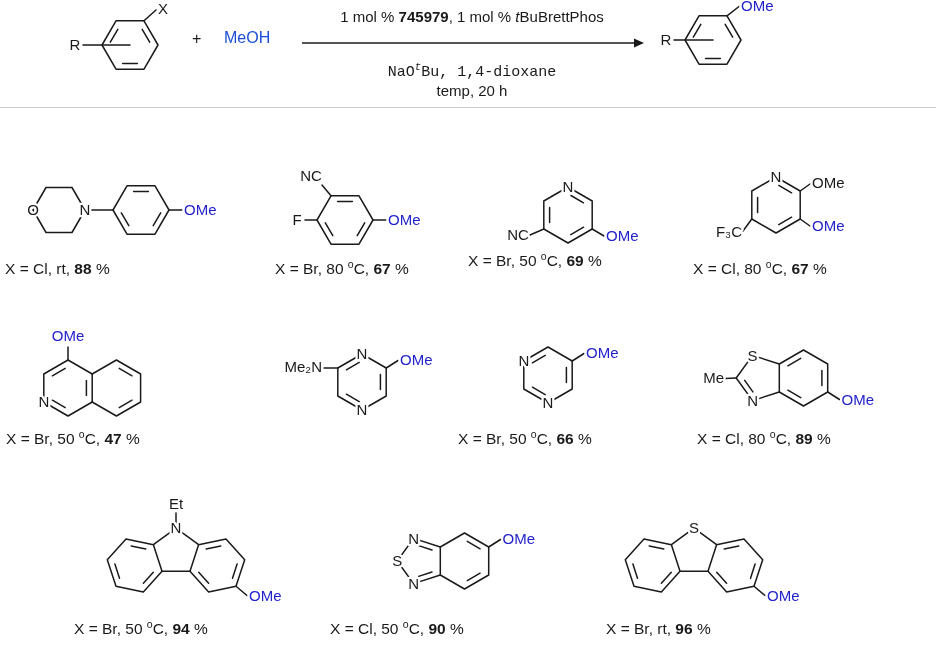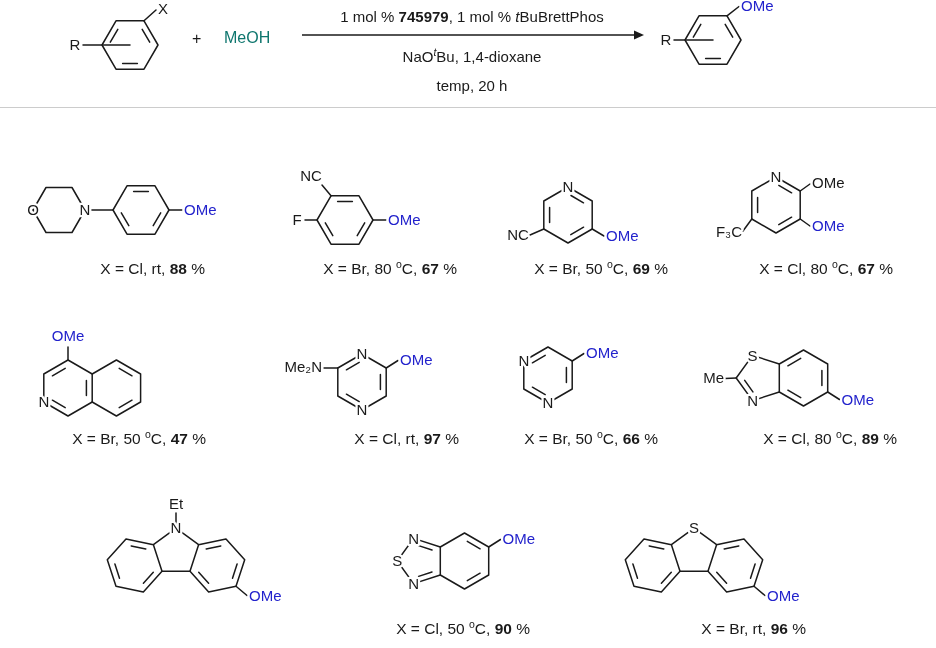--- a/index.html
+++ b/index.html
@@ -4,48 +4,48 @@
 <style>
   html,body{margin:0;padding:0;background:#fff;}
   #canvas{position:relative;width:936px;height:648px;background:#ffffff;overflow:hidden;
           font-family:"Liberation Sans",sans-serif;color:#1a1a1a;}
   .struct{position:absolute;}
   .bonds{stroke:#1a1a1a;stroke-width:1.5;fill:none;stroke-linecap:round;stroke-linejoin:round;}
   text{font-family:"Liberation Sans",sans-serif;font-size:15px;}
   .atom{text-anchor:middle;fill:#1a1a1a;paint-order:stroke;stroke:#ffffff;stroke-width:4.5px;stroke-linejoin:round;}
   .start{text-anchor:start;} .end{text-anchor:end;}
   .blue{fill:#2222cc;}
-  .caption{position:absolute;width:200px;text-align:right;font-size:15.5px;white-space:nowrap;}
+  .caption{position:absolute;width:200px;text-align:left;font-size:15.5px;white-space:nowrap;}
   .b{font-weight:700;} .i{font-style:italic;}
   sup{font-size:10.5px;vertical-align:super;line-height:0;}
   .cond{position:absolute;left:300px;top:8px;width:344px;text-align:center;font-size:15px;}
-  .cond-top{margin-bottom:2px;}
-  .cond-mid{margin-top:4px;}
-  .cond-bot{margin-top:12px;}
+  .cond-top{margin-bottom:10px;}
+  .cond-mid{margin-top:12px;font-family:Liberation Mono, monospace;}
+  .cond-bot{margin-top:1px;}
   .plainlabel{position:absolute;font-size:16px;}
   .divider{position:absolute;left:0;top:107px;width:936px;height:1px;background:#cccccc;}
 </style>
 </head>
 <body>
 
 <div id="canvas">
 
   <svg class="struct" style="left:30px;top:0px" width="180" height="95" viewBox="0 0 180 95">
     <g class="bonds">
       <path d="M72,45 L86,20.8 L114,20.8 L128,45 L114,69.2 L86,69.2 Z"></path>
       <path d="M53,45 L100,45"></path>
       <path d="M114,20.8 L126,10"></path>
       <path d="M80.3,42.2 L87.8,29.4 M112.2,29.4 L119.7,42.2 M107.4,63.4 L92.6,63.4"></path>
     </g>
     <text class="atom" x="45" y="50">R</text>
     <text class="atom start" x="128" y="14">X</text>
   </svg>
 
   <div class="plainlabel" style="left:192px;top:30px">+</div>
-  <div class="plainlabel" style="left:224px;top:29px;color:#0f766e">MeOH</div>
+  <div class="plainlabel" style="left:224px;top:29px;color:#1d4ed8">MeOH</div>
 
   <div class="cond">
     <div class="cond-top"><span>1 mol % </span><span class="b">745979</span><span>, 1 mol % </span><span class="i">t</span><span>BuBrettPhos</span></div>
     <svg width="344" height="12" viewBox="0 0 344 12">
       <line x1="2" y1="6" x2="334" y2="6" stroke="#1a1a1a" stroke-width="1.6"></line>
       <polygon points="334,1.5 344,6 334,10.5" fill="#1a1a1a"></polygon>
     </svg>
     <div class="cond-mid"><span>NaO</span><sup class="i">t</sup><span>Bu, 1,4-dioxane</span></div>
     <div class="cond-bot"><span>temp, 20 h</span></div>
   </div>
@@ -82,34 +82,34 @@
       <path d="M62,75 L76,50.8 L104,50.8 L118,75 L104,99.2 L76,99.2 Z"></path>
       <path d="M67,40 L76,50.8"></path>
       <path d="M50,75 L62,75"></path>
       <path d="M118,75 L131,75"></path>
       <path d="M82.6,56.6 L97.4,56.6 M109.7,77.8 L102.2,90.6 M77.8,90.6 L70.3,77.8"></path>
     </g>
     <text class="atom" x="56" y="36">NC</text>
     <text class="atom" x="42" y="80">F</text>
     <text class="atom blue start" x="133" y="80">OMe</text>
   </svg>
-  <div class="caption" style="left:257px;top:260px"><span>X = Br, 80 </span><sup>o</sup><span>C, </span><span class="b">67</span><span> %</span></div>
+  <div class="caption" style="left:275px;top:260px"><span>X = Br, 80 </span><sup>o</sup><span>C, </span><span class="b">67</span><span> %</span></div>
 
   <svg class="struct" style="left:478px;top:155px" width="200" height="105" viewBox="0 0 200 105">
     <g class="bonds">
       <path d="M90,32 L114.2,46 L114.2,74 L90,88 L65.8,74 L65.8,46 Z"></path>
       <path d="M52,80 L65.8,74"></path>
       <path d="M114.2,74 L126,81"></path>
       <path d="M93,40.5 L105.5,47.8 M105.6,72.2 L92.8,79.7 M71.6,67.4 L71.6,52.6"></path>
     </g>
     <text class="atom" x="90" y="37.2">N</text>
     <text class="atom" x="40" y="85">NC</text>
     <text class="atom blue start" x="128" y="86">OMe</text>
   </svg>
-  <div class="caption" style="left:468px;top:260px"><span>X = Br, 50 </span><sup>o</sup><span>C, </span><span class="b">69</span><span> %</span></div>
+  <div class="caption" style="left:468px;top:252px"><span>X = Br, 50 </span><sup>o</sup><span>C, </span><span class="b">69</span><span> %</span></div>
 
   <svg class="struct" style="left:696px;top:143px" width="210" height="115" viewBox="0 0 210 115">
     <g class="bonds">
       <path d="M80,34 L104.2,48 L104.2,76 L80,90 L55.8,76 L55.8,48 Z"></path>
       <path d="M104.2,48 L114,41"></path>
       <path d="M104.2,76 L114,83"></path>
       <path d="M47,88 L55.8,76"></path>
       <path d="M82.8,42.3 L95.6,49.8 M95.6,74.2 L82.8,81.7 M61.6,69.4 L61.6,54.6"></path>
     </g>
     <text class="atom" x="80" y="39.2">N</text>
@@ -136,21 +136,20 @@
       <path d="M95,34 L119.2,48 L119.2,76 L95,90 L70.8,76 L70.8,48 Z"></path>
       <path d="M57,48 L70.8,48"></path>
       <path d="M119.2,48 L131,40.5"></path>
       <path d="M113.4,54.6 L113.4,69.4 M92.2,81.7 L79.4,74.2 M79.4,49.8 L92.2,42.3"></path>
     </g>
     <text class="atom" x="95" y="39.2">N</text>
     <text class="atom" x="95" y="95.2">N</text>
     <text class="atom end" x="55" y="52">Me₂N</text>
     <text class="atom blue start" x="133" y="45">OMe</text>
   </svg>
-  <div class="caption" style="left:259px;top:430px"><span>X = Cl, rt, </span><span class="b">97</span><span> %</span></div>
 
   <svg class="struct" style="left:478px;top:310px" width="180" height="110" viewBox="0 0 180 110">
     <g class="bonds">
       <path d="M70,37 L94.2,51 L94.2,79 L70,93 L45.8,79 L45.8,51 Z"></path>
       <path d="M94.2,51 L106,43.5"></path>
       <path d="M88.4,57.6 L88.4,72.4 M67.2,84.7 L54.4,77.2 M54.4,52.8 L67.2,45.3"></path>
     </g>
     <text class="atom" x="45.8" y="56.2">N</text>
     <text class="atom" x="70" y="98.2">N</text>
     <text class="atom blue start" x="108" y="48">OMe</text>
@@ -178,20 +177,21 @@
       <path d="M150,48.2 L150,33"></path>
       <path d="M127.4,64.65 L100,58.9 L81.3,79.65 L90,106.2 L117.35,112.05 L136,91.25 Z"></path>
       <path d="M172.6,64.65 L200,58.9 L218.7,79.65 L210,106.2 L182.65,112.05 L164,91.25 Z"></path>
       <path d="M210,106.2 L221,115.5"></path>
       <path d="M119.8,68.9 L105.2,65.9 M88.9,84 L93.5,98.3 M117.4,103.3 L127.3,92.3 M180.2,68.9 L194.8,65.9 M211.1,84 L206.5,98.3 M182.6,103.3 L172.7,92.3"></path>
     </g>
     <text class="atom" x="150" y="29">Et</text>
     <text class="atom" x="150" y="53.4">N</text>
     <text class="atom blue start" x="223" y="121">OMe</text>
   </svg>
+  <div class="caption" style="left:74px;top:620px"><span>X = Br, 50 </span><sup>o</sup><span>C, </span><span class="b">94</span><span> %</span></div>
 
   <svg class="struct" style="left:366px;top:496px" width="200" height="105" viewBox="0 0 200 105">
     <g class="bonds">
       <path d="M31.2,65 L47.6,42.4 M47.6,42.4 L74.3,51 M31.2,65 L47.6,87.6 M47.6,87.6 L74.3,79"></path>
       <path d="M74.3,51 L98.5,37 L122.7,51 L122.7,79 L98.5,93 L74.3,79 Z"></path>
       <path d="M122.7,51 L134.5,43.5"></path>
       <path d="M52.6,49.6 L66,54 M52.6,80.4 L66,76 M101.3,45.3 L114.1,52.8 M114.1,77.2 L101.3,84.7"></path>
     </g>
     <text class="atom" x="47.6" y="47.6">N</text>
     <text class="atom" x="31.2" y="70.2">S</text>

